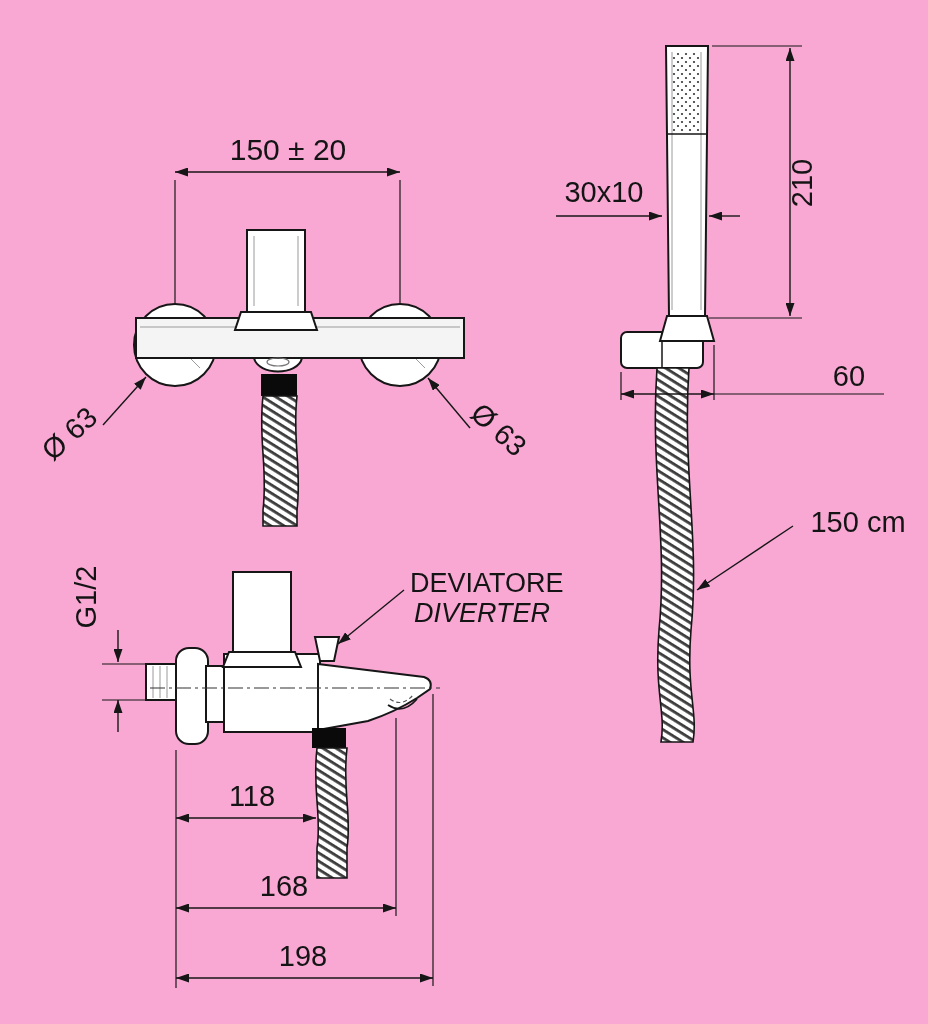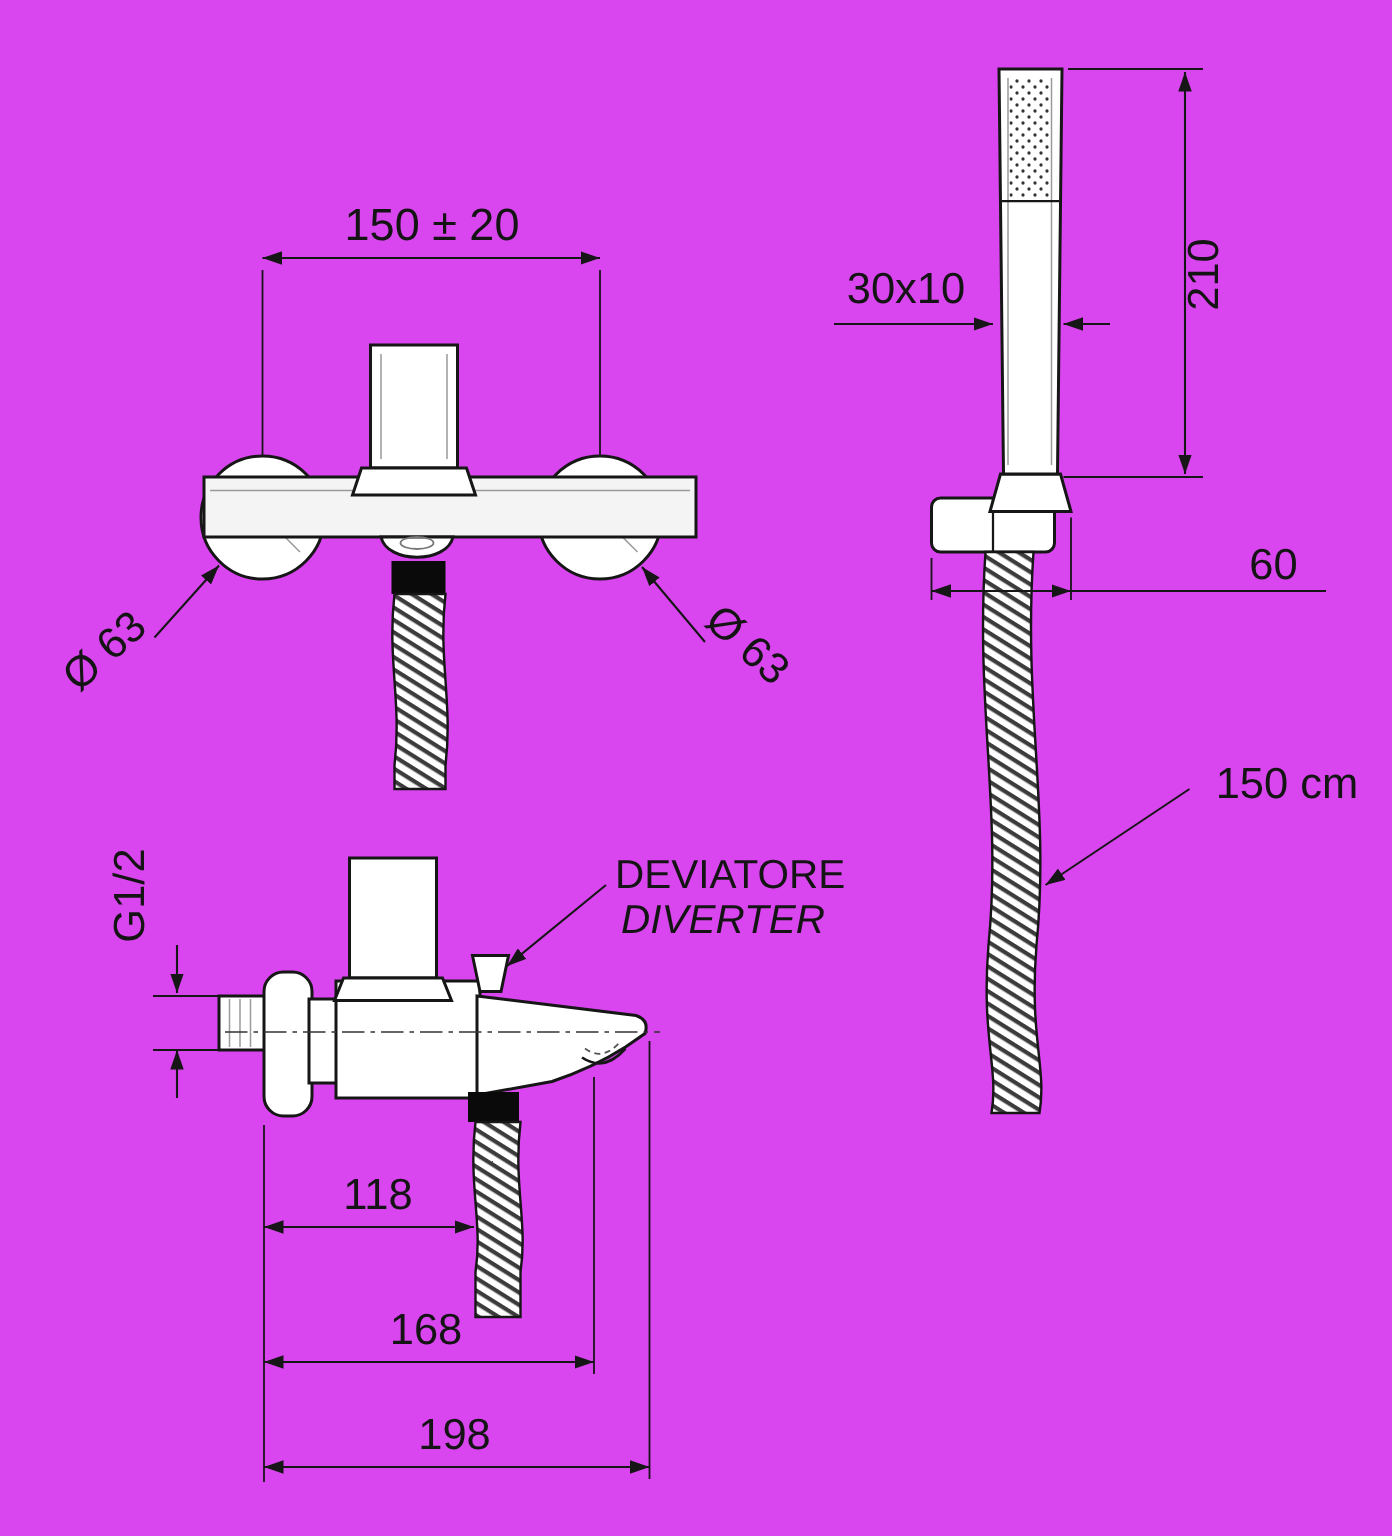--- a/index.html
+++ b/index.html
@@ -1,16 +1,16 @@
 <!DOCTYPE html>
 <html><head>
 <meta charset="utf-8">
 <style>
   html,body{margin:0;padding:0;background:#ffffff;}
-  .page{position:relative;width:928px;height:1024px;background:#d946ef;overflow:hidden;text-align:right;}
+  .page{position:relative;width:928px;height:1024px;background:#f9a8d4;overflow:hidden;text-align:right;}
   svg text{font-family:"Liberation Sans","DejaVu Sans",sans-serif;fill:#141414;}
   .dim-text{font-size:29px;}
   .big-dim{font-size:30px;}
   .ann-text{font-size:27px;}
   .outline{fill:#ffffff;stroke:#161616;stroke-width:2;}
   .outline-thin{fill:none;stroke:#161616;stroke-width:1.5;}
   .dimline{stroke:#161616;stroke-width:1.4;fill:none;}
   .extline{stroke:#161616;stroke-width:1.2;fill:none;}
   .accent{stroke:#9a9a9a;stroke-width:1;fill:none;}
 </style>

